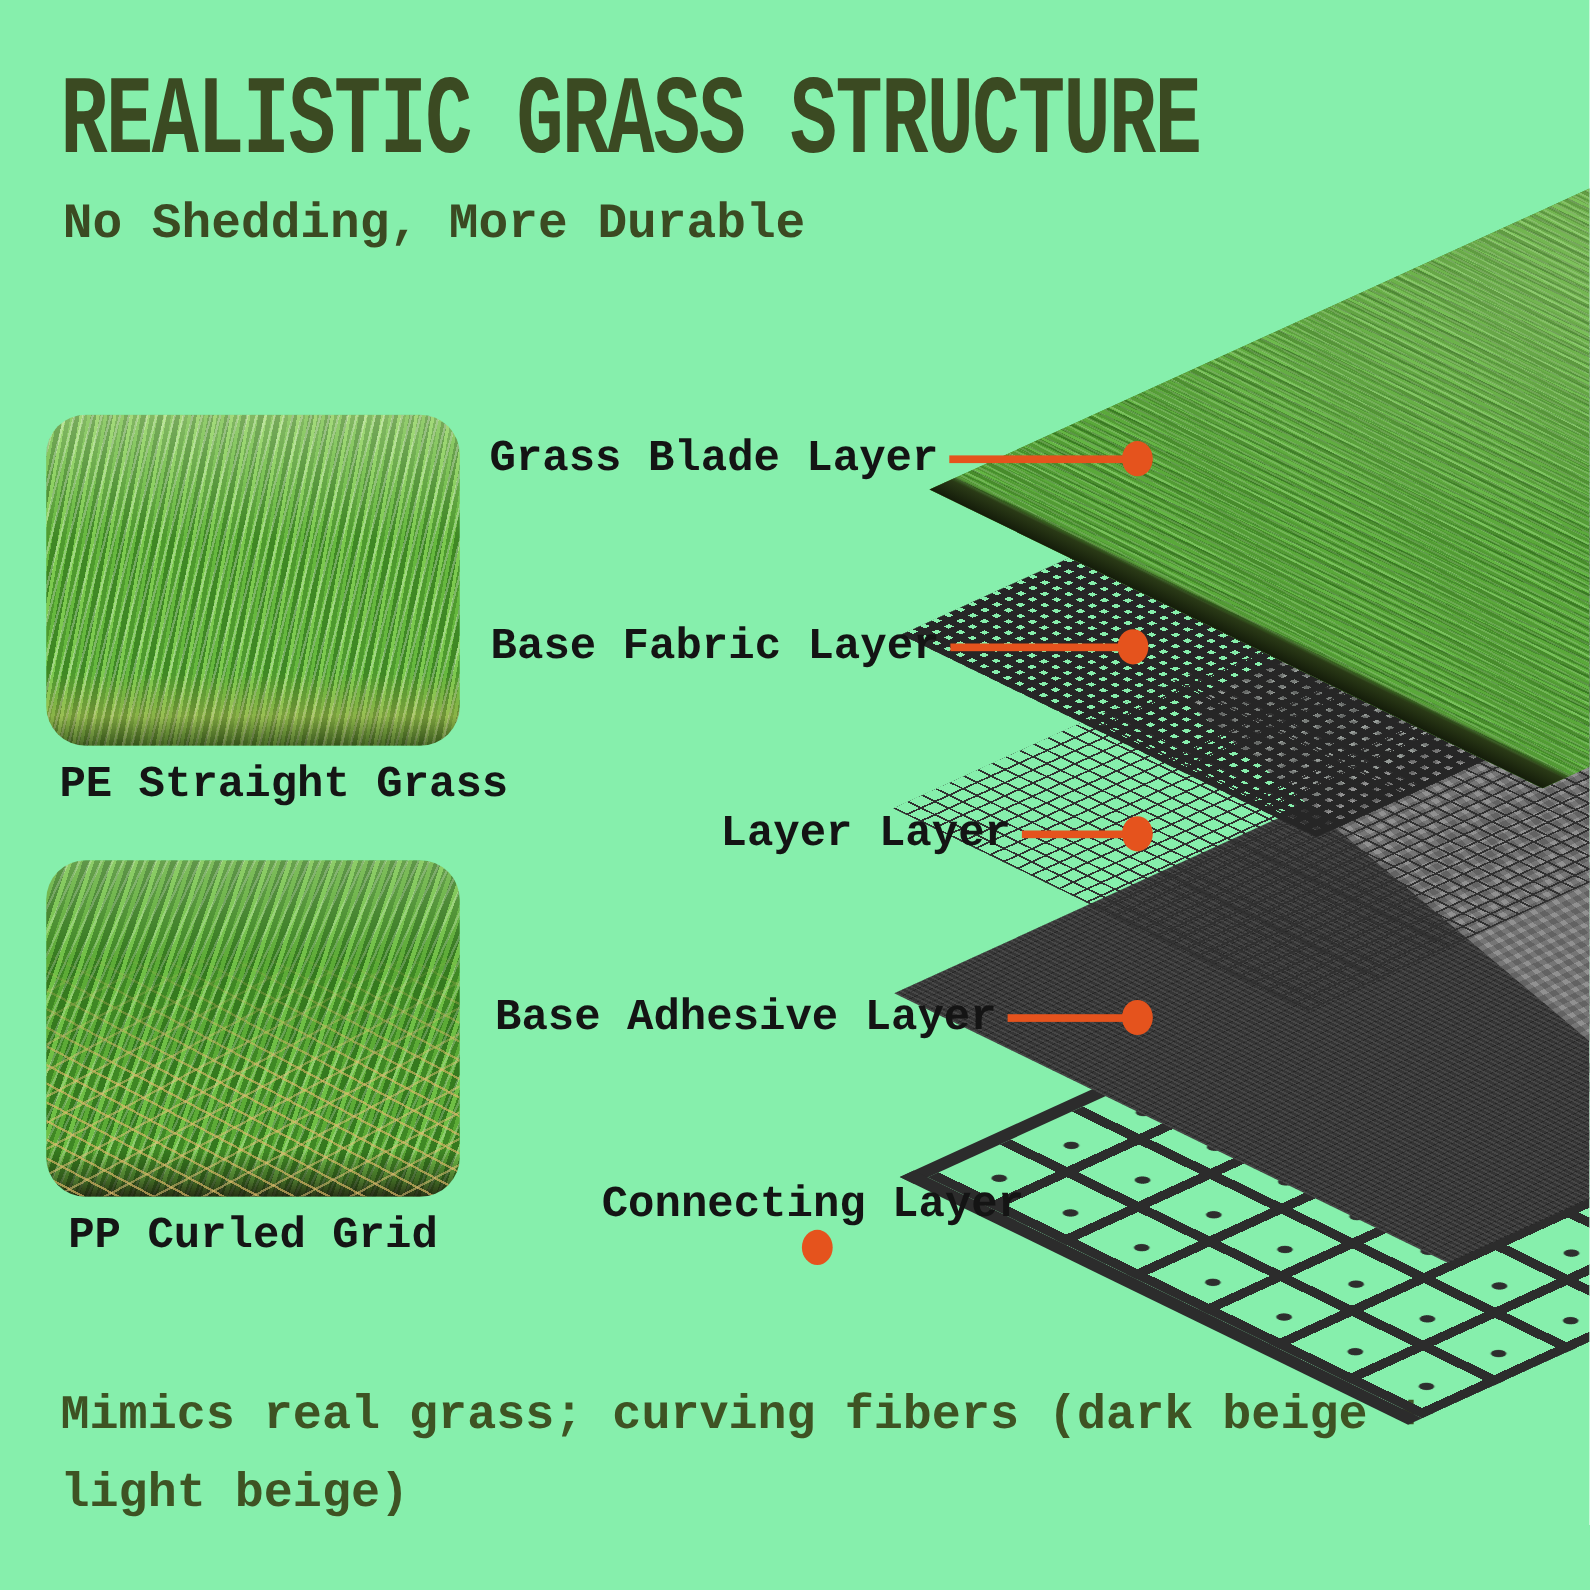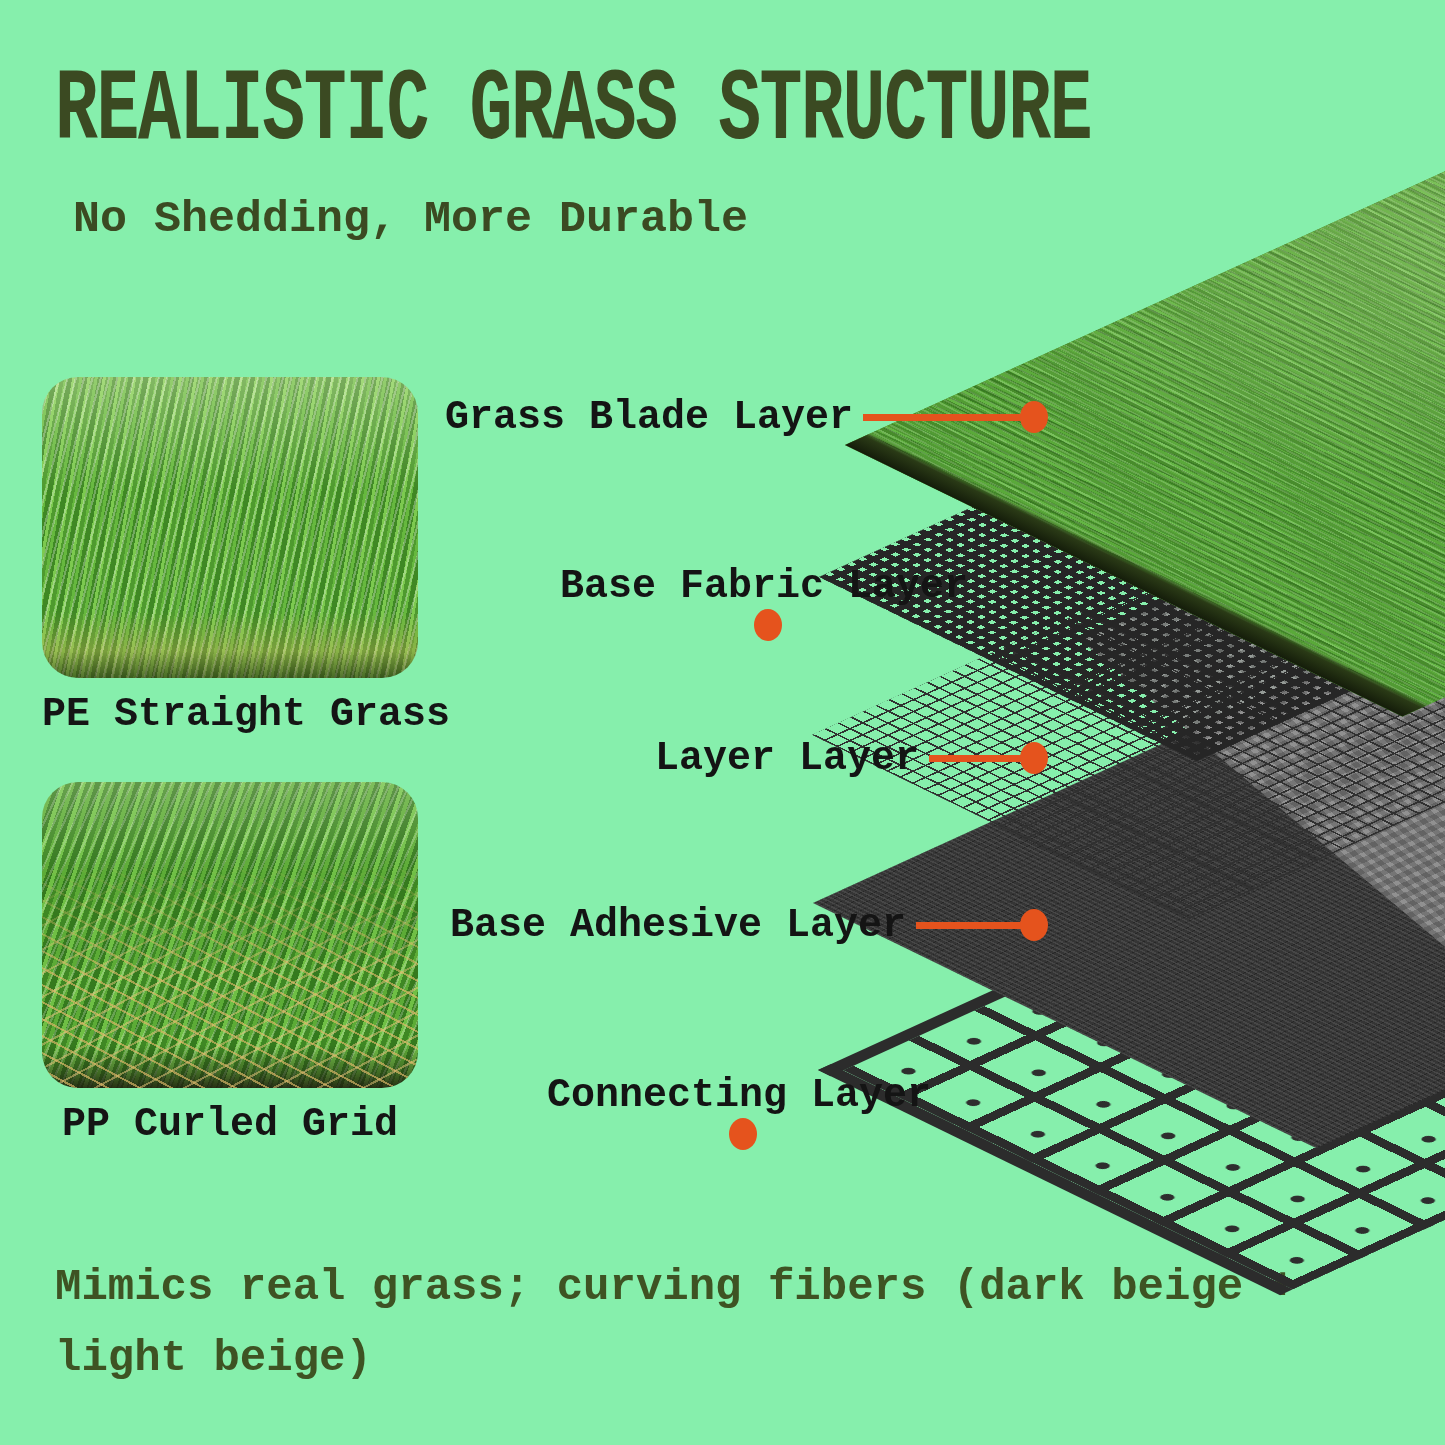--- a/index.html
+++ b/index.html
@@ -8,21 +8,21 @@
     font-family:Liberation Mono, monospace;
   }
   
   .title{
     position:absolute;left:55px;top:58px;margin:0;
     font-size:102px;font-weight:bold;letter-spacing:-2px;line-height:1.05;
     color:#3B4A22;white-space:nowrap;
     transform:scaleX(0.70);transform-origin:0 50%;
   }
   .subtitle{
-    position:absolute;left:57px;top:178px;margin:16px;
+    position:absolute;left:57px;top:178px;margin:0;
     font-size:45px;font-weight:bold;color:#3B4A22;white-space:nowrap;
   }
   
   .thumb{position:absolute;border-radius:36px;overflow:hidden;}
   .thumb1{
     left:42px;top:377px;width:376px;height:301px;
     background-color:#5fae3d;
     background-image:
       linear-gradient(180deg, rgba(255,255,225,0.30), rgba(255,255,225,0) 38%),
       linear-gradient(0deg, rgba(45,40,18,0.55) 0%, rgba(205,170,90,0.35) 9%, rgba(205,170,90,0) 22%),
@@ -43,21 +43,21 @@
     background-image:
       repeating-linear-gradient(28deg, rgba(222,185,105,0.65) 0 2px, rgba(222,185,105,0) 2px 15px),
       repeating-linear-gradient(152deg, rgba(231,199,124,0.5) 0 2px, rgba(231,199,124,0) 2px 21px);
     -webkit-mask-image:linear-gradient(180deg, transparent 25%, #000 65%);
     mask-image:linear-gradient(180deg, transparent 25%, #000 65%);
   }
   .thumb-label{
     position:absolute;width:376px;text-align:center;margin:0;
     font-size:40px;font-weight:bold;color:#151515;white-space:nowrap;
   }
-  .thumb-label1{left:42px;top:692px;}
+  .thumb-label1{left:54px;top:692px;}
   .thumb-label2{left:42px;top:1102px;}
   
   .sheet{position:absolute;transform-origin:0 0;}
   .sheet-grass{
     left:845px;top:445px;width:900px;height:620px;z-index:6;
     transform:matrix(0.910,-0.415,0.899,0.438,0,0);
     background-color:#4c9530;
     background-image:
       radial-gradient(ellipse at 72% 18%, rgba(255,255,210,0.20), rgba(255,255,210,0) 55%),
       repeating-linear-gradient(92deg, rgba(255,255,255,0.14) 0 2px, rgba(255,255,255,0) 2px 6px),
@@ -110,21 +110,21 @@
   }
   
   .co{position:absolute;height:48px;display:flex;align-items:center;z-index:10;}
   .co-label{
     font-size:40px;font-weight:bold;color:#141414;white-space:nowrap;
     margin-right:10px;flex:none;
   }
   .co-line{flex:1;height:7px;background:#E5531D;}
   .co-dot{flex:none;width:28px;height:32px;border-radius:50%;background:#E5531D;margin-left:-3px;}
   .co1{left:445px;top:393px;width:603px;}
-  .co2{left:470px;top:564px;width:598px;flex-direction:column;}
+  .co2{left:446px;top:564px;width:598px;}
   .co3{left:655px;top:734px;width:393px;}
   .co4{left:450px;top:901px;width:598px;}
   .co5{left:440px;top:1073px;width:608px;flex-direction:column;}
   
   .note{
     position:absolute;left:55px;top:1252px;margin:0;
     font-size:44px;font-weight:bold;color:#3E5323;line-height:1.62;
   }
 </style>
 </head>

